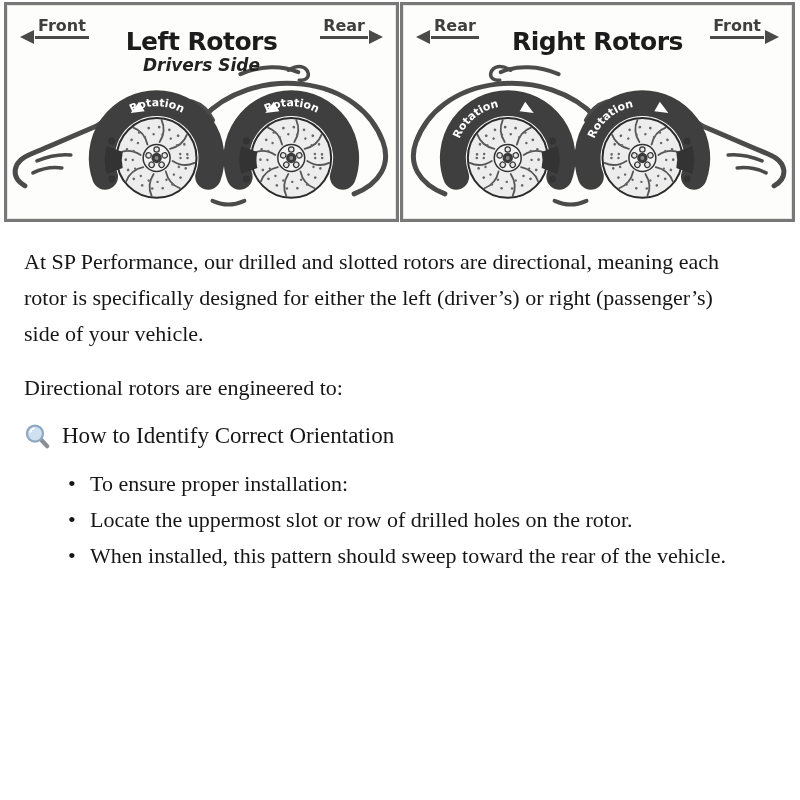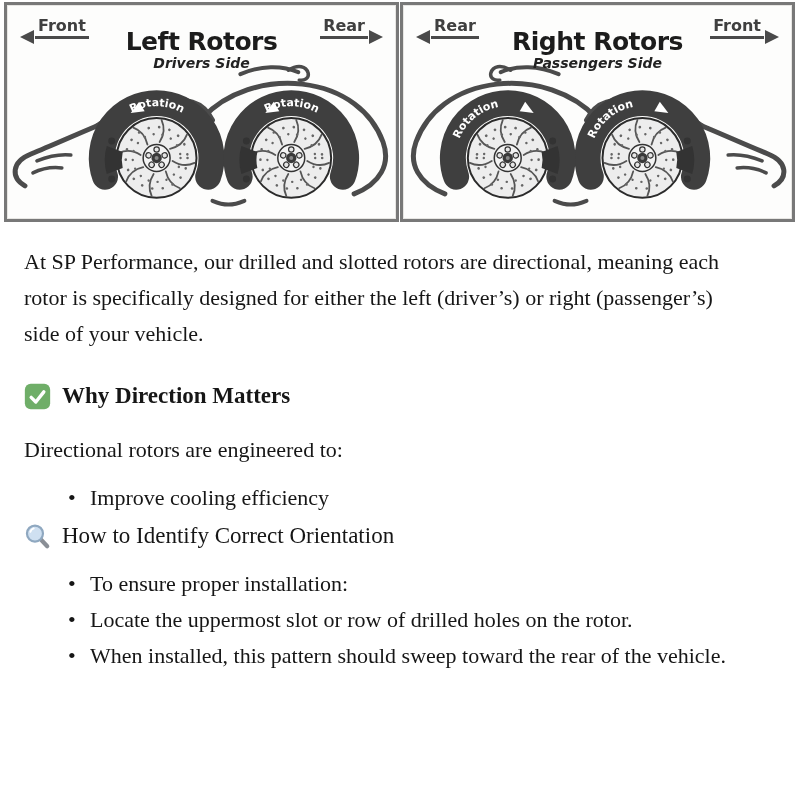--- a/index.html
+++ b/index.html
@@ -7,21 +7,21 @@
   .page { width:800px; height:800px; overflow:hidden; background:#fff;
           font-family:"Liberation Serif", serif; color:#161616; }
 
   
   .diagram { display:flex; gap:1px; padding:2px 5px 0 4px; }
   .panel { flex:1; border:3px solid #787878; background:#fdfdfc;
            box-shadow: inset 0 0 0 1px #e7e6e3; height:220px; overflow:hidden; }
   .panel-header { position:relative; height:52px; font-family:"DejaVu Sans","Liberation Sans",sans-serif; }
   .panel-title-block { text-align:center; padding-top:24px; }
   .panel-title { font-size:25px; font-weight:bold; letter-spacing:-0.5px; color:#1c1c1c; line-height:1.05; }
-  .panel-subtitle { font-size:14px; font-weight:bold; font-style:italic; color:#222; }
+  .panel-subtitle { font-size:17px; font-weight:bold; font-style:italic; color:#222; }
   .corner-label { position:absolute; top:12px; font-size:16px; font-weight:bold; color:#3f3f3f;
                   border-bottom:3px solid #4a4a4a; padding:0 3px 1px; line-height:1.1; }
   .corner-label.pos-left  { left:28px; }
   .corner-label.pos-right { right:28px; }
   .corner-label .tri { position:absolute; width:0; height:0;
                        border-top:7px solid transparent; border-bottom:7px solid transparent; bottom:-8px; }
   .corner-label.arrow-left  .tri { left:-15px;  border-right:14px solid #4a4a4a; }
   .corner-label.arrow-right .tri { right:-15px; border-left:14px solid #4a4a4a; }
   .car-svg { display:block; width:100%; height:162px; }
 
@@ -129,21 +129,20 @@
     </div>
 
     <div class="panel">
       <div class="panel-header">
         <span class="corner-label pos-left arrow-left">
           <span class="tri"></span>
           <span>Rear</span>
         </span>
         <div class="panel-title-block">
           <div class="panel-title">Right Rotors</div>
-          <div class="panel-subtitle">Passengers Side</div>
         </div>
         <span class="corner-label pos-right arrow-right">
           <span>Front</span>
           <span class="tri"></span>
         </span>
       </div>
 
       <svg class="car-svg" viewBox="0 0 390 160" preserveAspectRatio="xMidYMid meet">
         <use href="#carbody" transform="translate(390 0) scale(-1 1)"></use>
         <g fill="#ffffff" font-family="DejaVu Sans, Liberation Sans, sans-serif" font-size="11" font-weight="bold">
@@ -157,36 +156,26 @@
           <polygon points="0,0 -13,5.5 -13,-5.5" transform="translate(266 55) rotate(30)"></polygon>
         </g>
       </svg>
     </div>
   </div>
 
   <div class="article">
 
     <p class="intro">At SP Performance, our drilled and slotted rotors are directional, meaning each rotor is specifically designed for either the left (driver’s) or right (passenger’s) side of your vehicle.</p>
 
-    <div class="sec-heading bold">
-      <span class="emoji">
-        <svg width="27" height="27" viewBox="0 0 32 32">
-          <rect x="1" y="1" width="30" height="30" rx="7" fill="#6fae68"></rect>
-          <path d="M8.5 17 L14 22.5 L23.5 10.5" stroke="#fff" stroke-width="4" fill="none" stroke-linecap="round" stroke-linejoin="round"></path>
-        </svg>
-      </span>
-      <span>Why Direction Matters</span>
-    </div>
 
     <p class="lead">Directional rotors are engineered to:</p>
 
     <ul class="bullets">
 
 
-        <li>Improve cooling efficiency</li>
 
       </ul>
 
     <div class="sec-heading sec2">
       <span class="emoji">
         <svg width="27" height="27" viewBox="0 0 32 32">
           <line x1="20" y1="19.5" x2="27.5" y2="27.5" stroke="#8a8f96" stroke-width="5" stroke-linecap="round"></line>
           <circle cx="13" cy="12.5" r="9.5" fill="#cfe0f1" stroke="#8fa8c0" stroke-width="2.6"></circle>
           <path d="M 7.5 10.5 a 6.5 6.5 0 0 1 4 -4" stroke="#fff" stroke-width="2.2" fill="none" stroke-linecap="round"></path>
         </svg>

